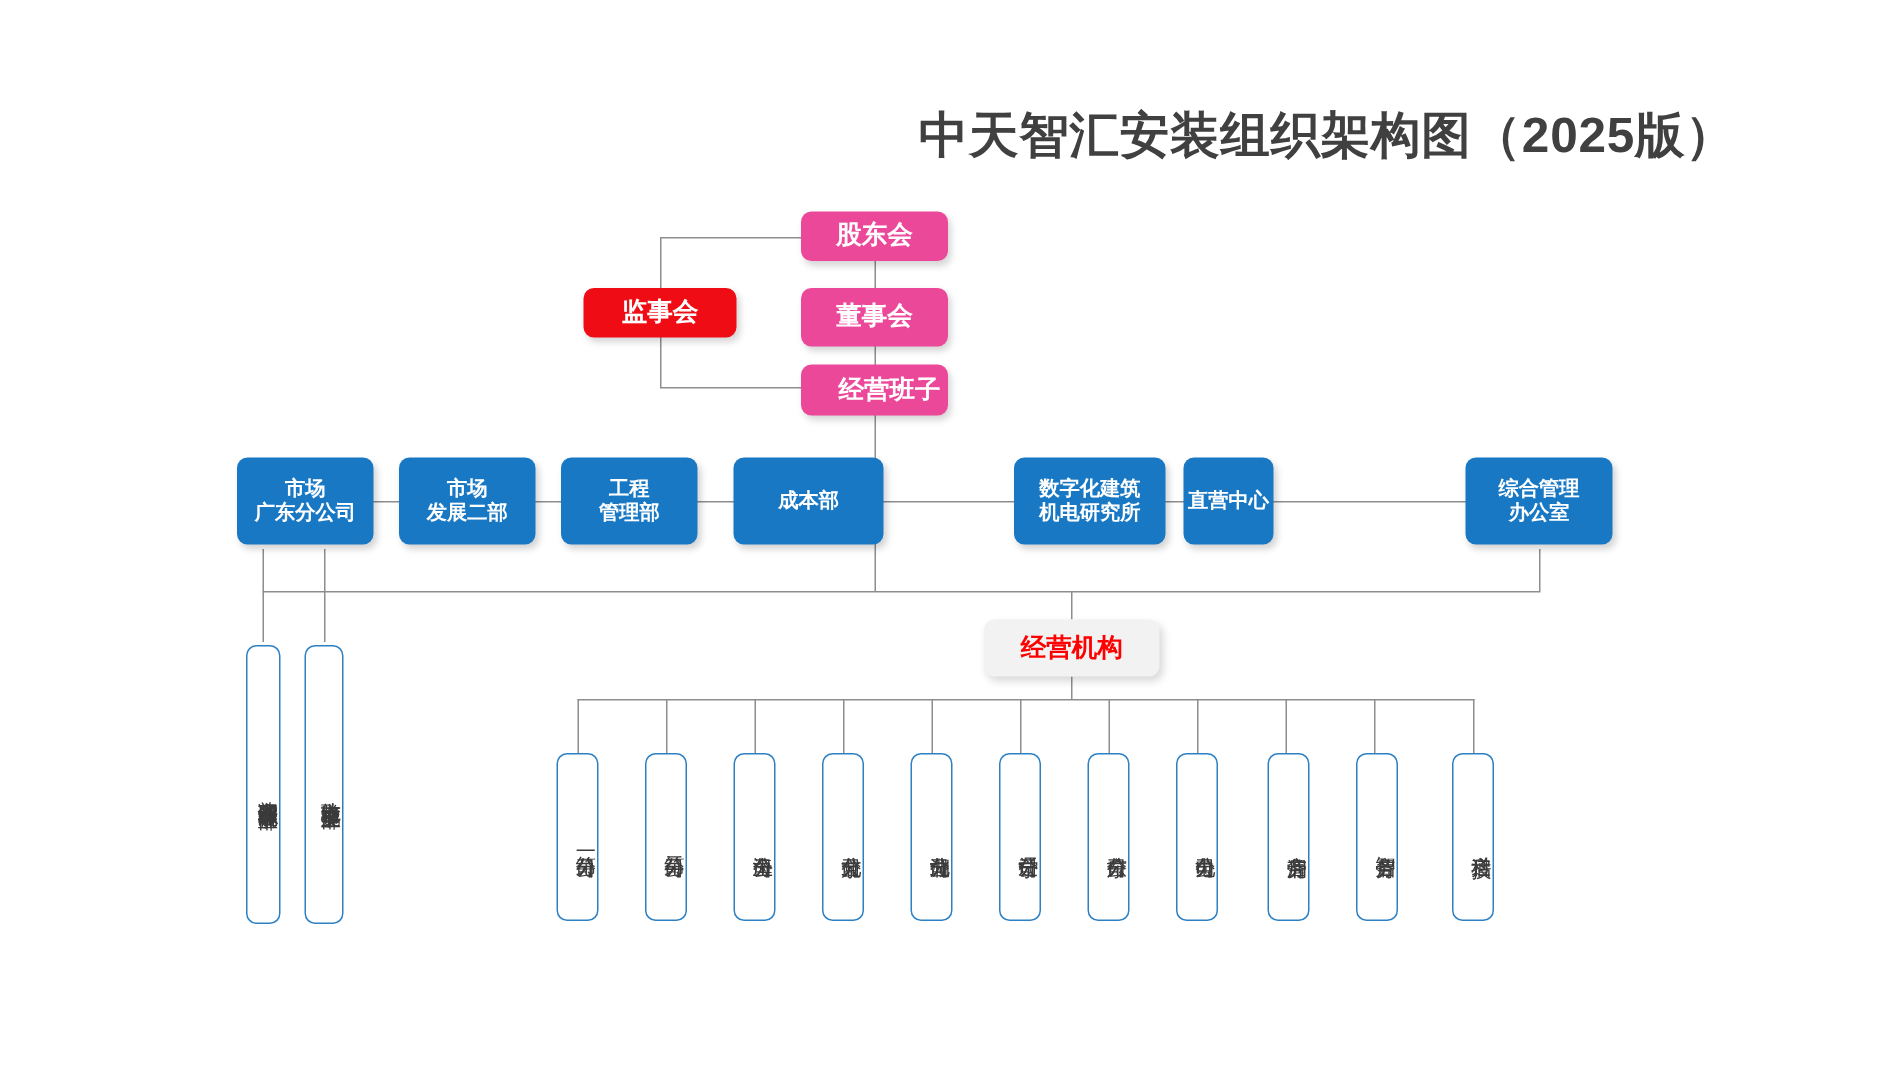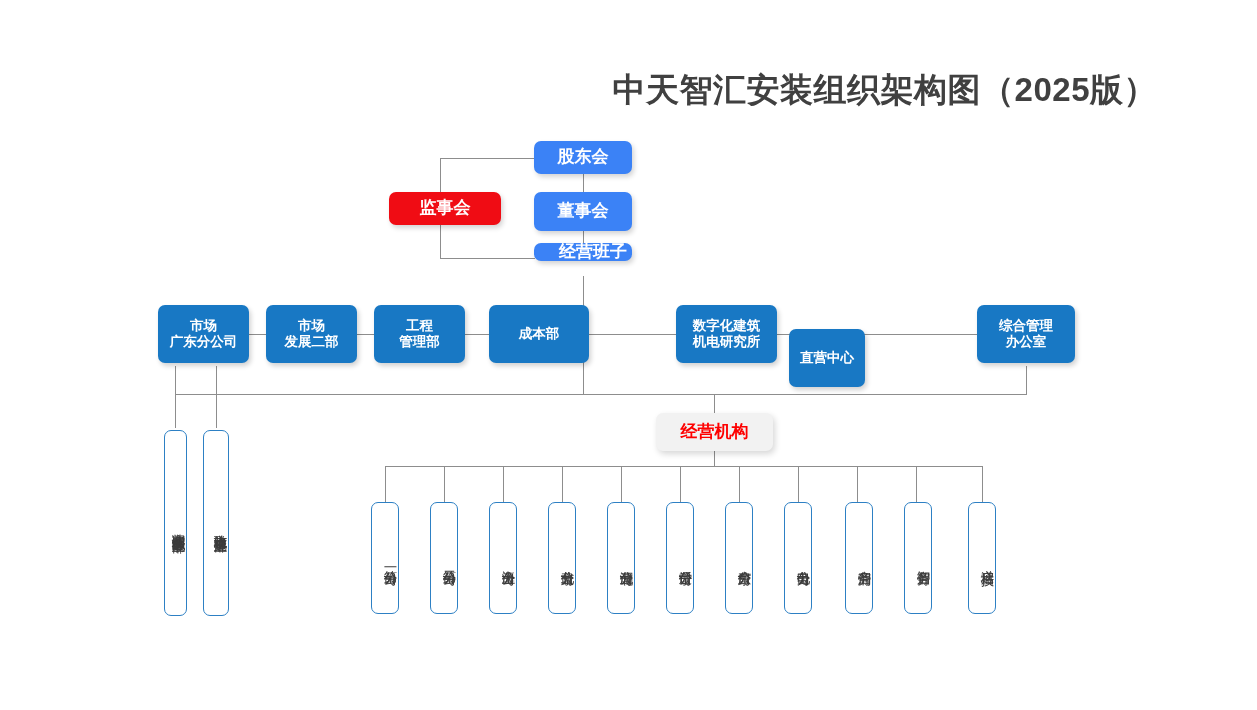--- a/index.html
+++ b/index.html
@@ -21,21 +21,21 @@
 
   
   .node{
     position:absolute;box-sizing:border-box;
     display:flex;align-items:center;justify-content:center;
     text-align:center;line-height:1.18;
   }
 
   
   .red{
-    background:#3b82f6;color:#ffffff;font-weight:bold;font-size:17px;
+    background:#ec4899;color:#ffffff;font-weight:bold;font-size:17px;
     border-radius:7px;
     box-shadow:2px 3px 5px rgba(0,0,0,.17);
   }
   
   .red-strong{
     background:#f00c14;color:#ffffff;font-weight:bold;font-size:17px;
     border-radius:7px;
     box-shadow:2px 3px 5px rgba(0,0,0,.17);
   }
   
@@ -113,25 +113,25 @@
   <div class="ln lnv" style="left:982px;top:466px;height:36px;"></div>
 
   <div class="node red" style="left:534px;top:141px;width:98px;height:33px;">
     <span>股东会</span>
   </div>
 
   <div class="node red" style="left:534px;top:192px;width:98px;height:39px;">
     <span>董事会</span>
   </div>
 
-  <div class="node red" style="left:534px;top:243px;width:98px;height:18px;padding-left:20px;">
+  <div class="node red" style="left:534px;top:243px;width:98px;height:34px;padding-left:20px;">
     <span>经营班子</span>
   </div>
 
-  <div class="node red-strong" style="left:389px;top:192px;width:112px;height:33px;">
+  <div class="node red-strong" style="left:389px;top:192px;width:102px;height:33px;">
     <span>监事会</span>
   </div>
 
   <div class="node blue" style="left:158px;top:305px;width:91px;height:58px;">
     <div>
       <div>市场</div>
       <div>广东分公司</div>
     </div>
   </div>
 
@@ -156,21 +156,21 @@
   </div>
 
 
   <div class="node blue" style="left:676px;top:305px;width:101px;height:58px;">
     <div>
       <div>数字化建筑</div>
       <div>机电研究所</div>
     </div>
   </div>
 
-  <div class="node blue" style="left:789px;top:305px;width:76px;height:58px;margin-top:24px;">
+  <div class="node blue" style="left:789px;top:305px;width:60px;height:58px;">
     <div>
       <div>直营中心</div>
     </div>
   </div>
 
 
   <div class="node blue" style="left:977px;top:305px;width:98px;height:58px;text-align:center;">
     <div>
       <div>综合管理</div>
       <div>办公室</div>

